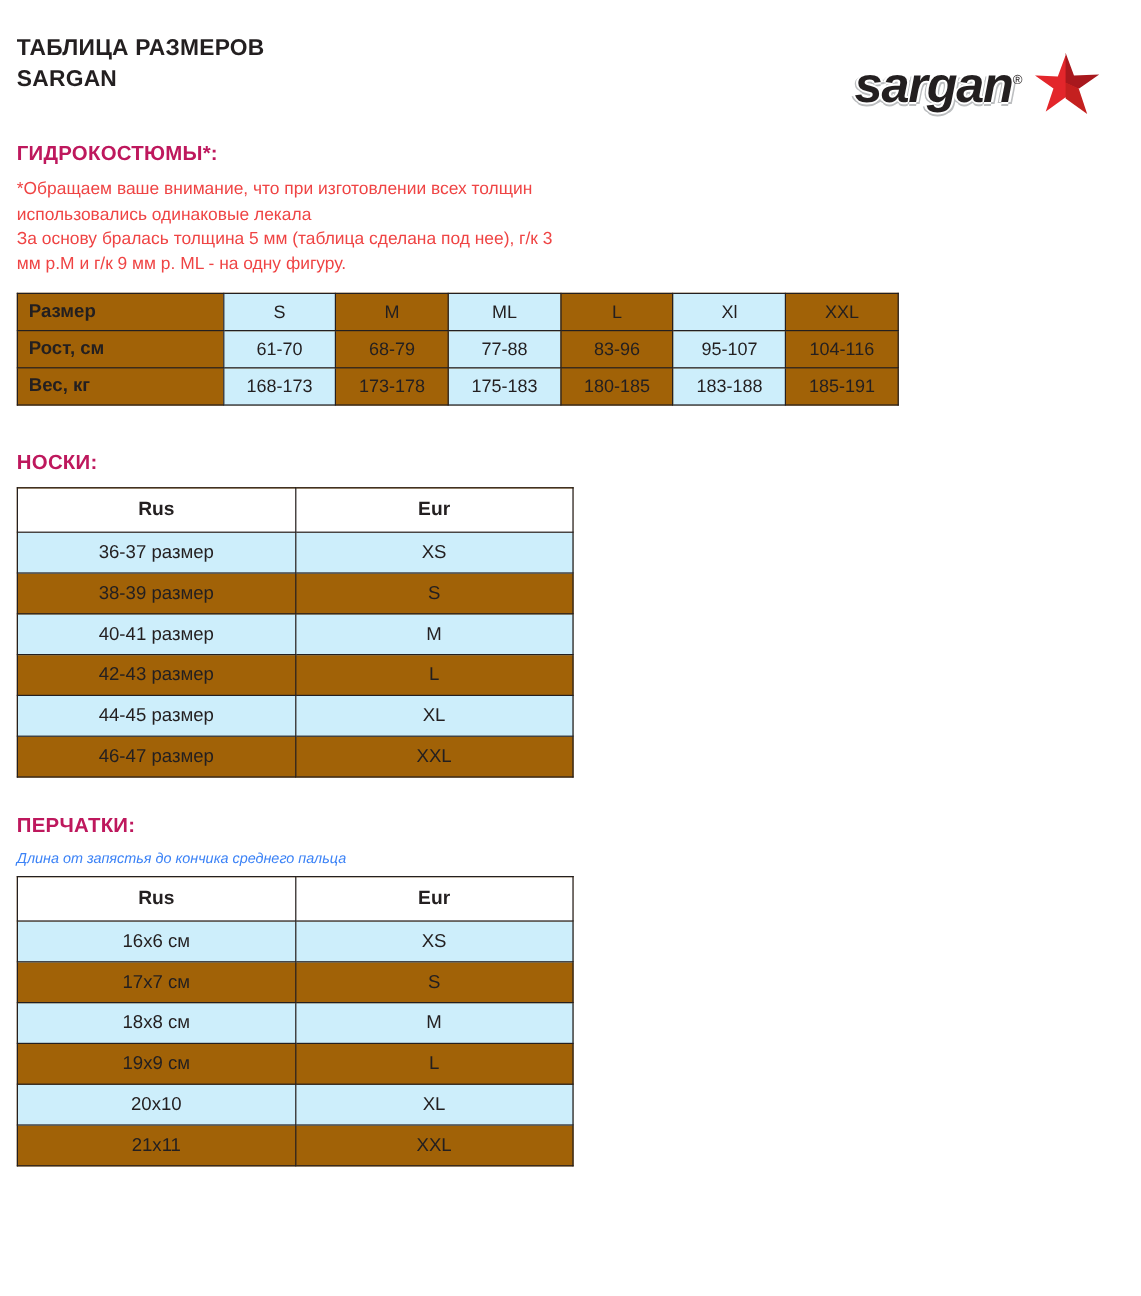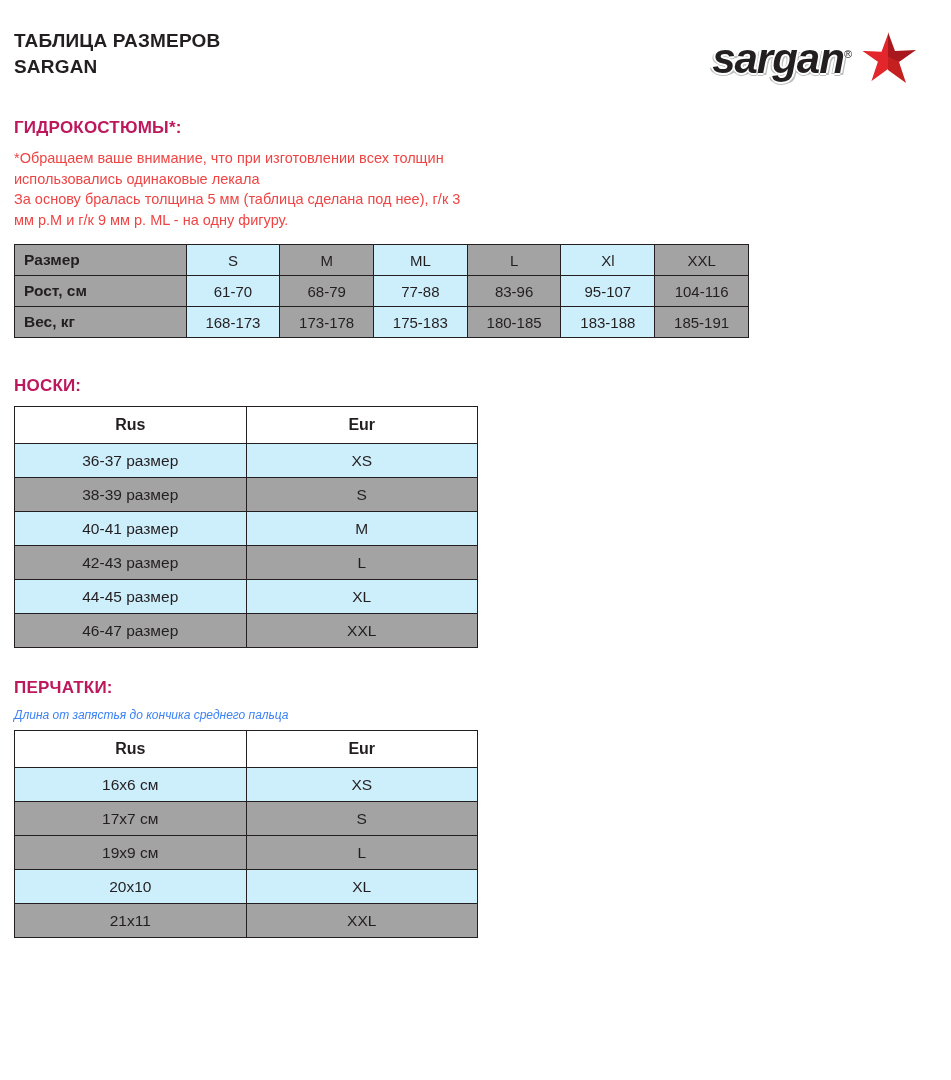--- a/index.html
+++ b/index.html
@@ -35,21 +35,21 @@
     line-height: 1.35;
     letter-spacing: 0.2px;
     margin: 0;
     color: #231f20;
   }
   .doc-title .line2 { display: block; }
 
   .logo {
     position: absolute;
     right: 34px;
-    top: 3px;
+    top: 15px;
     display: flex;
     align-items: center;
     gap: 6px;
   }
   .logo-word {
     position: relative;
     font-size: 42px;
     font-weight: bold;
     font-style: italic;
     letter-spacing: -1px;
@@ -88,21 +88,21 @@
     font-size: 14.5px;
     line-height: 1.42;
     color: #ef4444;
   }
   .note-line { display: block; }
 
   
   table {
     border-collapse: collapse;
     margin-left: 14px;
-    background: #a3a3a3;
+    background: #a16207;
   }
   table td, table th {
     border: 1px solid #231f20;
     font-size: 15px;
     font-weight: normal;
     text-align: center;
     color: #231f20;
     padding: 0;
     height: 30px;
     box-sizing: border-box;
@@ -268,20 +268,24 @@
         </tr>
         <tr>
           <td class="c1 shade">16х6 см</td>
           <td class="c2 shade">XS</td>
         </tr>
         <tr>
           <td class="c1">17х7 см</td>
           <td class="c2">S</td>
         </tr>
         <tr>
+          <td class="c1 shade">18х8 см</td>
+          <td class="c2 shade">M</td>
+        </tr>
+        <tr>
           <td class="c1">19х9 см</td>
           <td class="c2">L</td>
         </tr>
         <tr>
           <td class="c1 shade">20х10</td>
           <td class="c2 shade">XL</td>
         </tr>
         <tr>
           <td class="c1">21х11</td>
           <td class="c2">XXL</td>

